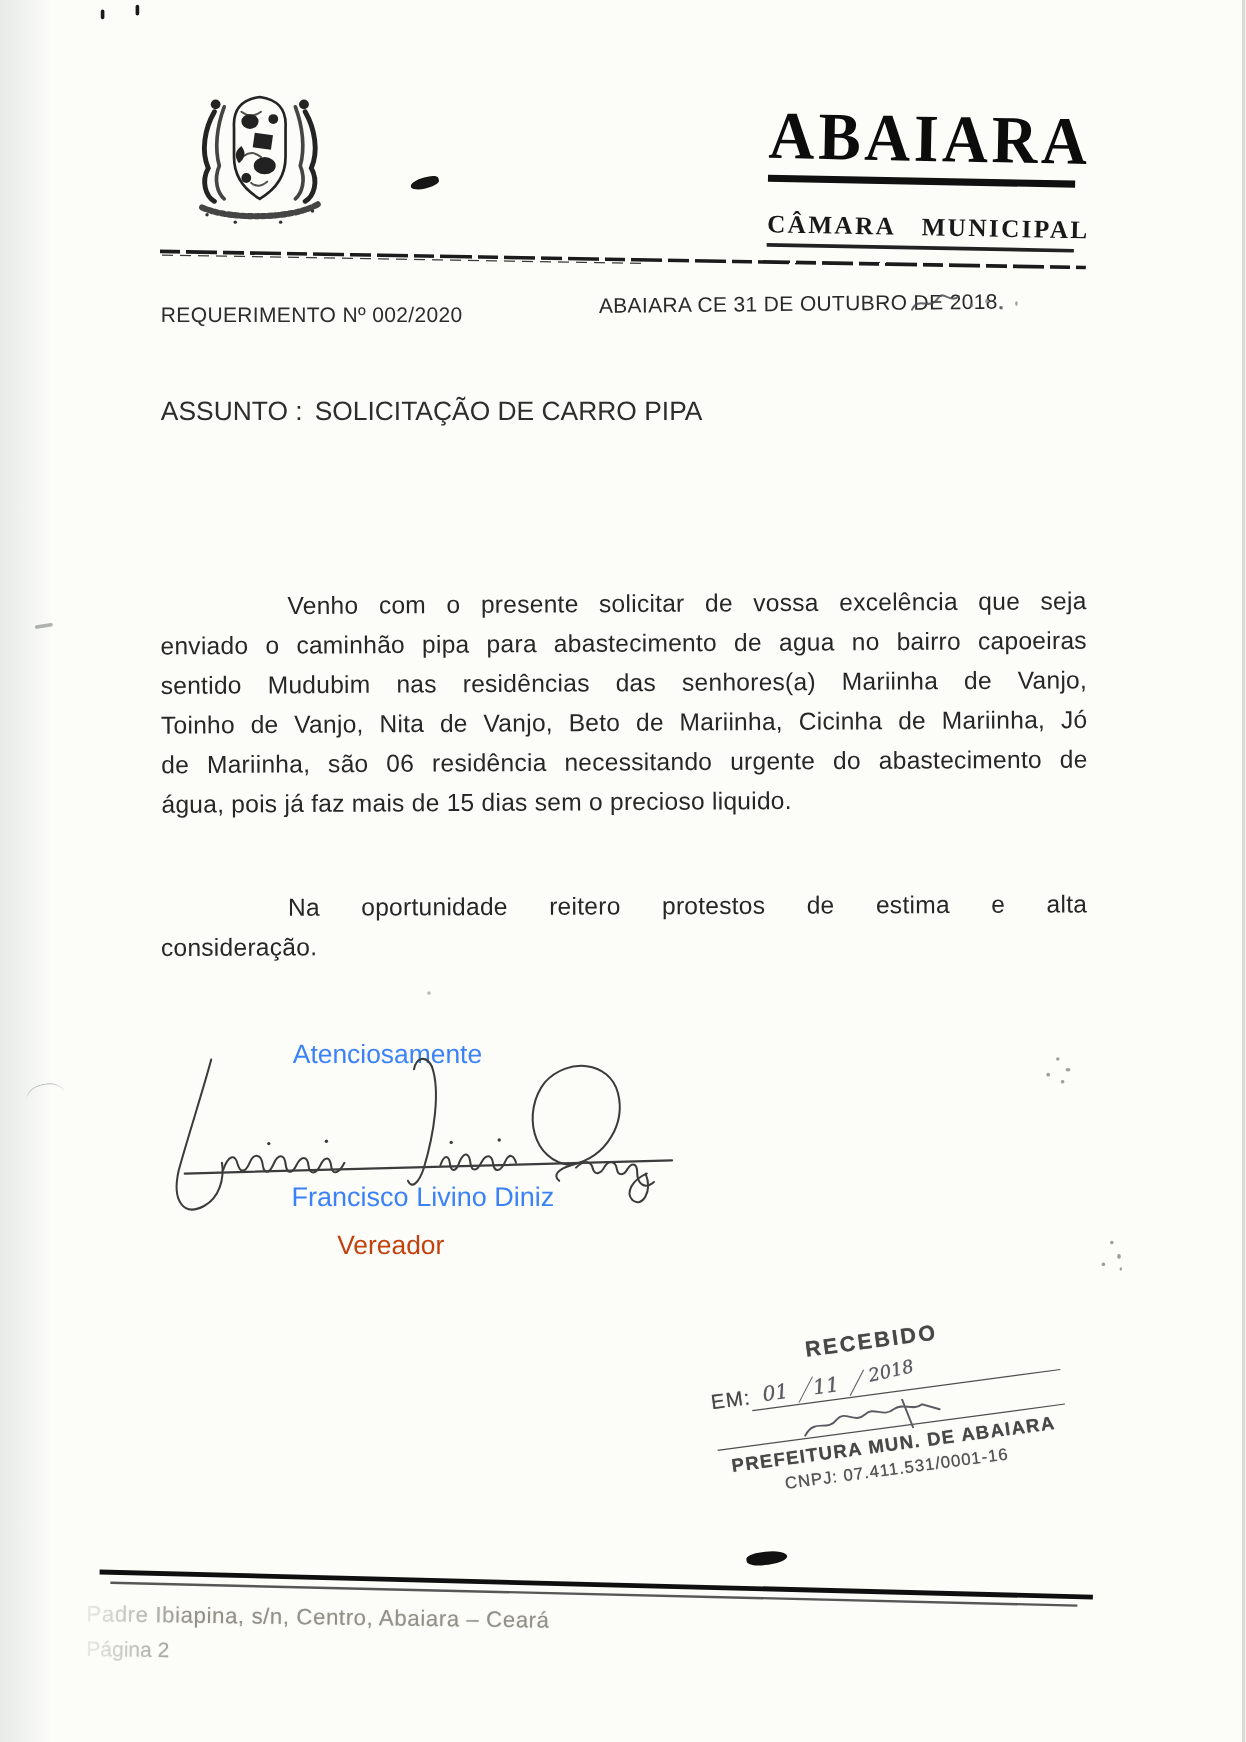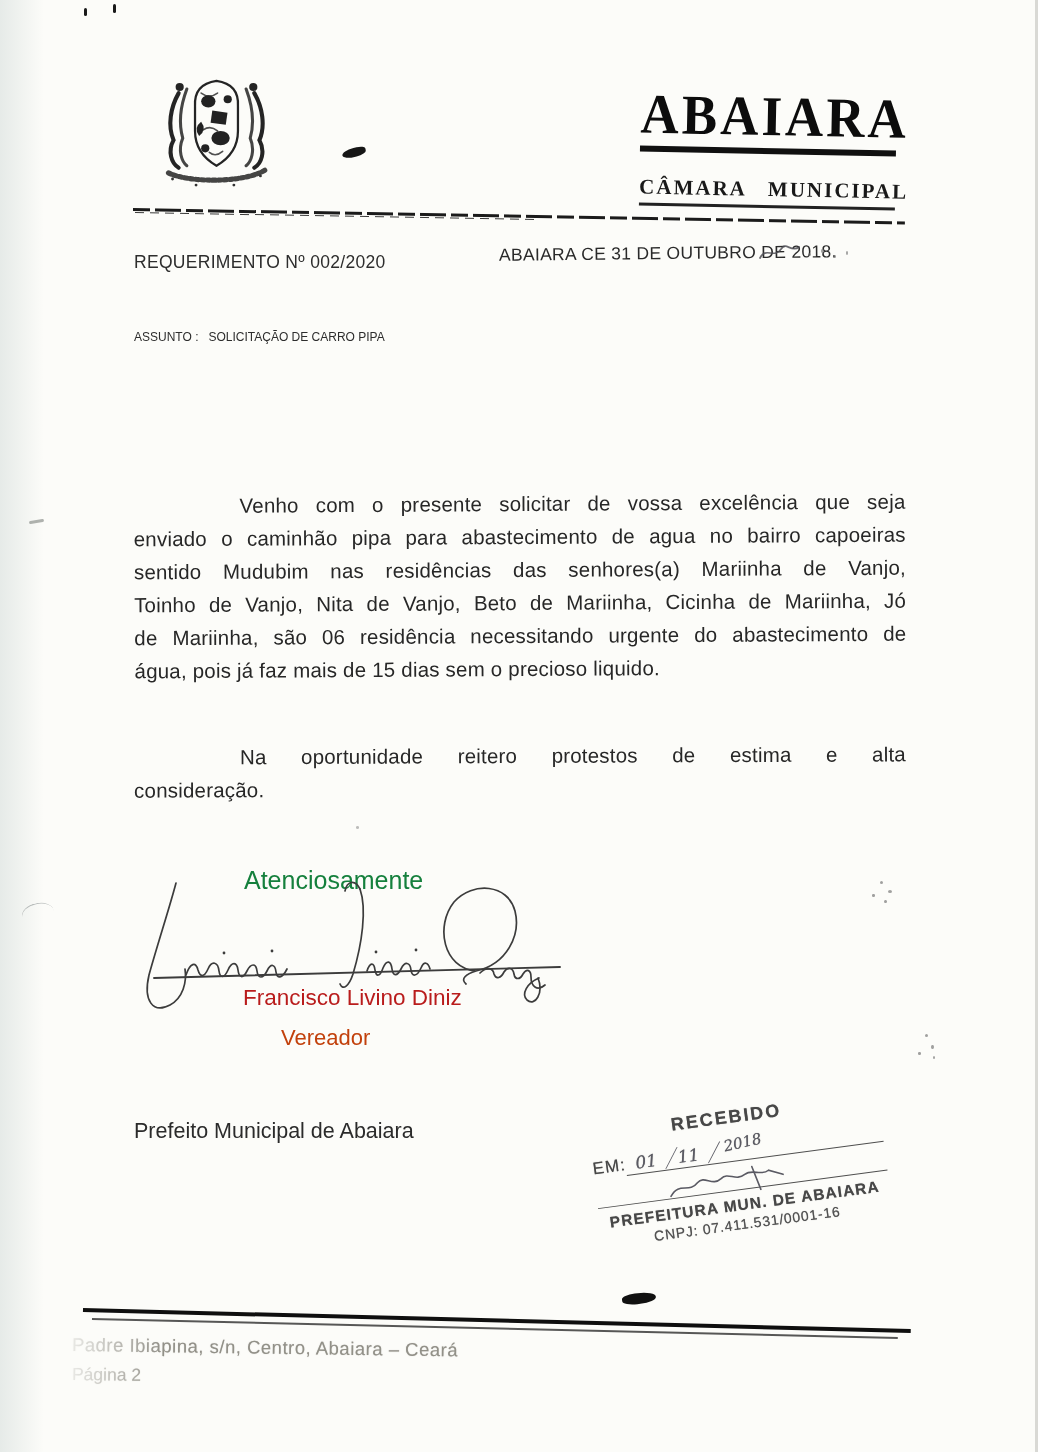--- a/index.html
+++ b/index.html
@@ -24,36 +24,36 @@
     transform:rotate(1deg); transform-origin:left center;
     background:repeating-linear-gradient(90deg,#1b1b1b 0 17px, transparent 17px 22px, #1b1b1b 22px 48px, transparent 48px 53px); }
   .divider-dashed::after { content:""; position:absolute; left:2px; top:3.5px; width:52%; height:1.5px;
     background:repeating-linear-gradient(90deg,#3a3a3a 0 9px, transparent 9px 15px); }
 
   
   .req { position:absolute; left:134px; top:252px; font-size:17.5px; letter-spacing:.3px; color:#2d2d2d; }
   .dateline { position:absolute; left:499px; top:243px; font-size:17.5px; letter-spacing:.3px;
     color:#2a2a2a; transform:rotate(-.6deg); }
   .date-scribble { position:absolute; left:757px; top:242px; width:46px; height:22px; }
-  .assunto { position:absolute; left:134px; top:330px; font-size:12px; color:#2d2d2d; }
+  .assunto { position:absolute; left:134px; top:330px; font-size:22px; color:#2d2d2d; }
   .assunto .val { margin-left:10px; }
 
   
   .salutation { position:absolute; left:244px; top:398px; font-size:21px; color:#222; }
   .para { position:absolute; left:134px; width:772px; font-size:20.5px; line-height:33px;
     letter-spacing:.2px; color:#272727; }
   .para1 { top:487px; transform:rotate(-.35deg); }
   .para2 { top:739px; transform:rotate(-.25deg); }
   .bline { text-align:justify; text-align-last:justify; white-space:nowrap; }
   .bline.first { text-indent:106px; }
   .bline.last { text-align-last:left; white-space:normal; }
-  .closing { position:absolute; left:244px; top:866px; font-size:25px; color:#15803d; }
+  .closing { position:absolute; left:244px; top:866px; font-size:22px; color:#3b82f6; }
 
   .sig-svg { position:absolute; left:124px; top:874px; width:462px; height:152px; }
-  .sig-name { position:absolute; left:243px; top:985px; font-size:22.5px; color:#b91c1c; }
+  .sig-name { position:absolute; left:243px; top:985px; font-size:22.5px; color:#3b82f6; }
   .sig-role { position:absolute; left:281px; top:1025px; font-size:22px; color:#c2410c; }
 
   .addressee { position:absolute; left:134px; top:1112px; font-size:21.5px; line-height:38px; color:#2b2b2b; }
 
   
   .stamp { position:absolute; left:594px; top:1106px; width:292px; transform:rotate(-7.6deg);
     color:#474747; text-shadow:0 0 .7px rgba(70,70,70,.75); }
   .stamp-title { text-align:center; font-weight:700; font-size:18px; letter-spacing:2px; padding-right:14px; }
   .stamp-row2 { display:flex; align-items:flex-end; margin-top:7px; font-size:17px; }
   .stamp-em { letter-spacing:1px; padding-bottom:1px; }
@@ -200,21 +200,20 @@
   <div class="faintdot" style="left:888px;top:890px;width:4px;height:3px;"></div>
   <div class="faintdot" style="left:872px;top:894px;width:2.5px;height:2.5px;"></div>
   <div class="faintdot" style="left:884px;top:900px;width:2.5px;height:3px;"></div>
   <div class="faintdot" style="left:925px;top:1034px;width:3px;height:3px;"></div>
   <div class="faintdot" style="left:931px;top:1045px;width:2.5px;height:4px;"></div>
   <div class="faintdot" style="left:918px;top:1052px;width:2.5px;height:2.5px;"></div>
   <div class="faintdot" style="left:933px;top:1056px;width:2px;height:3px;"></div>
   <div class="faintdot" style="left:356px;top:826px;width:3px;height:2.5px;opacity:.45;"></div>
 
   <div class="addressee">
-    <div>Prefeito Municipal de Abaiara</div>
   </div>
 
   <div class="stamp">
     <div class="stamp-title">RECEBIDO</div>
     <div class="stamp-row2">
       <span class="stamp-em">EM:</span>
       <span class="stamp-dfield">
         <span class="hw">01</span>
         <span class="hw-slash"></span>
         <span class="hw">11</span>

